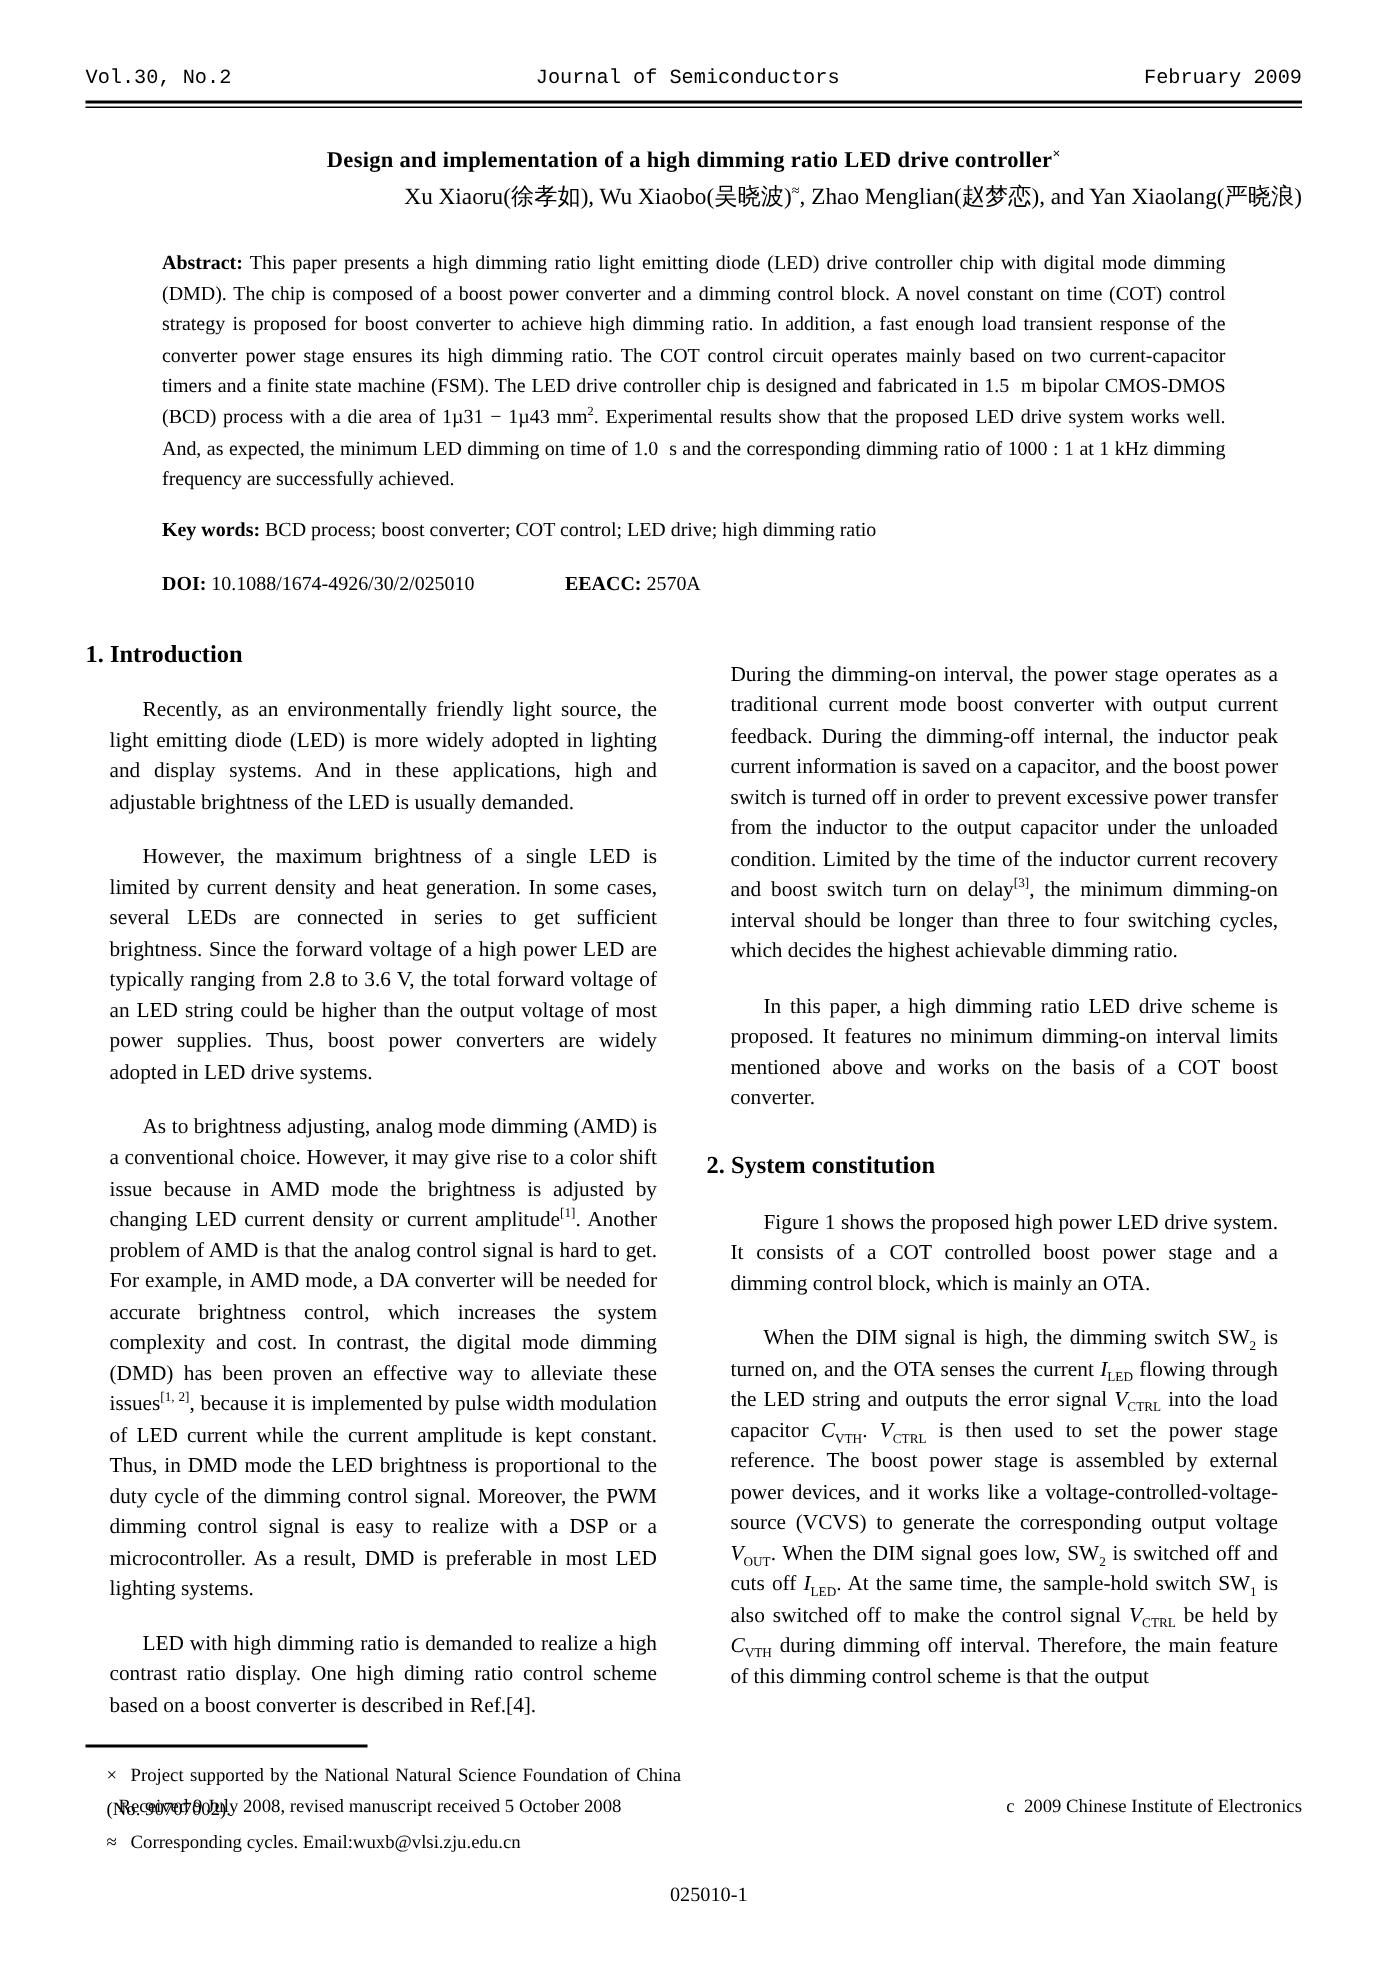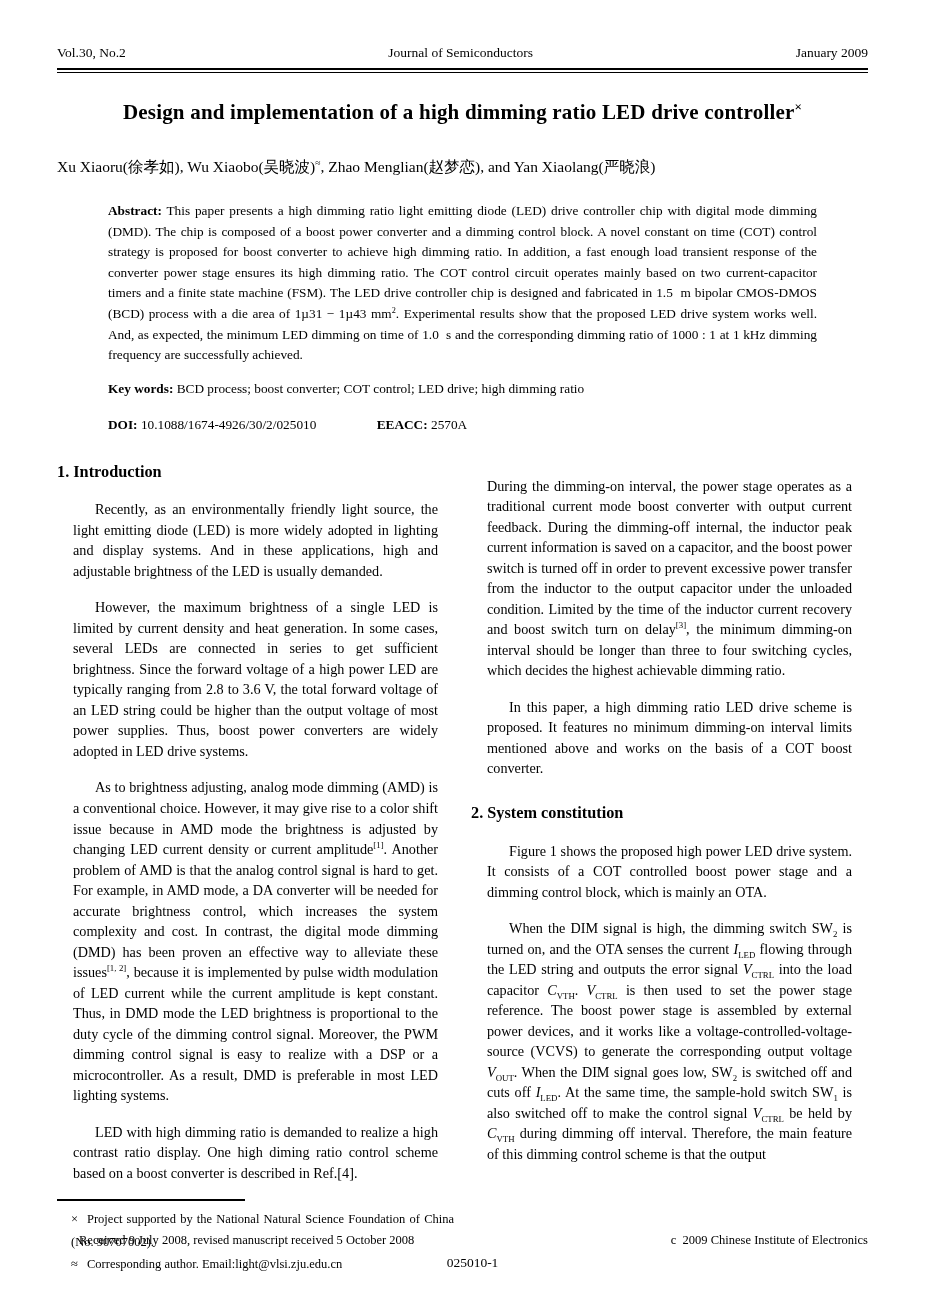--- a/index.html
+++ b/index.html
@@ -18,43 +18,43 @@
   }
   .page {
     padding: 45px 57px 0 57px;
   }
 
   
   .running-head {
     display: flex;
     justify-content: space-between;
     align-items: baseline;
-    font-family: Liberation Serif, serif;
+    font-family: Liberation Mono, monospace;
     font-size: 13.5px;
     padding-bottom: 7px;
   }
   .running-head .center { text-align: center; flex: 1; }
   .running-head .left, .running-head .right { white-space: nowrap; }
   .double-rule {
     height: 2px;
     border-top: 2px solid #000;
     border-bottom: 1px solid #000;
   }
 
   
   .paper-title {
     margin-top: 27px;
     text-align: center;
     font-weight: bold;
-    font-size: 21px;
+    font-size: 15px;
     letter-spacing: 0.2px;
   }
   .authors {
-    margin-top: 32px;
-    text-align: left;
+    margin-top: 5px;
+    text-align: right;
     font-size: 15.5px;
   }
   .affiliation {
     margin-top: 16px;
     text-align: center;
     font-style: italic;
     font-size: 12.5px;
   }
 
   .abstract {
@@ -134,21 +134,21 @@
   }
 </style>
 </head>
 <body>
 
 <div class="page">
 
   <div class="running-head">
     <span class="left">Vol.30, No.2</span>
     <span class="center">Journal of Semiconductors</span>
-    <span class="right">January 2009</span>
+    <span class="right">February 2009</span>
   </div>
   <div class="double-rule"></div>
 
   <div class="paper-title">Design and implementation of a high dimming ratio LED drive controller<sup>×</sup></div>
 
   <div class="authors">Xu Xiaoru(徐孝如), Wu Xiaobo(吴晓波)<sup>≈</sup>, Zhao Menglian(赵梦恋), and Yan Xiaolang(严晓浪)</div>
 
 
   <div class="abstract">
     <span class="label">Abstract:</span>
@@ -175,21 +175,21 @@
       <p>However, the maximum brightness of a single LED is limited by current density and heat generation. In some cases, several LEDs are connected in series to get sufficient brightness. Since the forward voltage of a high power LED are typically ranging from 2.8 to 3.6 V, the total forward voltage of an LED string could be higher than the output voltage of most power supplies. Thus, boost power converters are widely adopted in LED drive systems.</p>
       <p>As to brightness adjusting, analog mode dimming (AMD) is a conventional choice. However, it may give rise to a color shift issue because in AMD mode the brightness is adjusted by changing LED current density or current amplitude<sup>[1]</sup>. Another problem of AMD is that the analog control signal is hard to get. For example, in AMD mode, a DA converter will be needed for accurate brightness control, which increases the system complexity and cost. In contrast, the digital mode dimming (DMD) has been proven an effective way to alleviate these issues<sup>[1, 2]</sup>, because it is implemented by pulse width modulation of LED current while the current amplitude is kept constant. Thus, in DMD mode the LED brightness is proportional to the duty cycle of the dimming control signal. Moreover, the PWM dimming control signal is easy to realize with a DSP or a microcontroller. As a result, DMD is preferable in most LED lighting systems.</p>
       <p>LED with high dimming ratio is demanded to realize a high contrast ratio display. One high diming ratio control scheme based on a boost converter is described in Ref.[4].</p>
 
       <div class="footnote-block">
         <div class="footnote-rule"></div>
         <div class="fn-line">
           <span class="fn-marker">×</span><span>Project supported by the National Natural Science Foundation of China (No. 90707002).</span>
         </div>
         <div class="fn-line">
-          <span class="fn-marker">≈</span><span>Corresponding author. Email:light@vlsi.zju.edu.cn</span>
+          <span class="fn-marker">≈</span><span>Corresponding cycles. Email:wuxb@vlsi.zju.edu.cn</span>
         </div>
       </div>
     </div>
 
     <div class="col">
       <p class="noindent">During the dimming-on interval, the power stage operates as a traditional current mode boost converter with output current feedback. During the dimming-off internal, the inductor peak current information is saved on a capacitor, and the boost power switch is turned off in order to prevent excessive power transfer from the inductor to the output capacitor under the unloaded condition. Limited by the time of the inductor current recovery and boost switch turn on delay<sup>[3]</sup>, the minimum dimming-on interval should be longer than three to four switching cycles, which decides the highest achievable dimming ratio.</p>
       <p>In this paper, a high dimming ratio LED drive scheme is proposed. It features no minimum dimming-on interval limits mentioned above and works on the basis of a COT boost converter.</p>
       <div class="section-heading spaced">2. System constitution</div>
       <p>Figure 1 shows the proposed high power LED drive system. It consists of a COT controlled boost power stage and a dimming control block, which is mainly an OTA.</p>
       <p>When the DIM signal is high, the dimming switch SW<sub>2</sub> is turned on, and the OTA senses the current <i>I</i><sub>LED</sub> flowing through the LED string and outputs the error signal <i>V</i><sub>CTRL</sub> into the load capacitor <i>C</i><sub>VTH</sub>. <i>V</i><sub>CTRL</sub> is then used to set the power stage reference. The boost power stage is assembled by external power devices, and it works like a voltage-controlled-voltage-source (VCVS) to generate the corresponding output voltage <i>V</i><sub>OUT</sub>. When the DIM signal goes low, SW<sub>2</sub> is switched off and cuts off <i>I</i><sub>LED</sub>. At the same time, the sample-hold switch SW<sub>1</sub> is also switched off to make the control signal <i>V</i><sub>CTRL</sub> be held by <i>C</i><sub>VTH</sub> during dimming off interval. Therefore, the main feature of this dimming control scheme is that the output</p>

